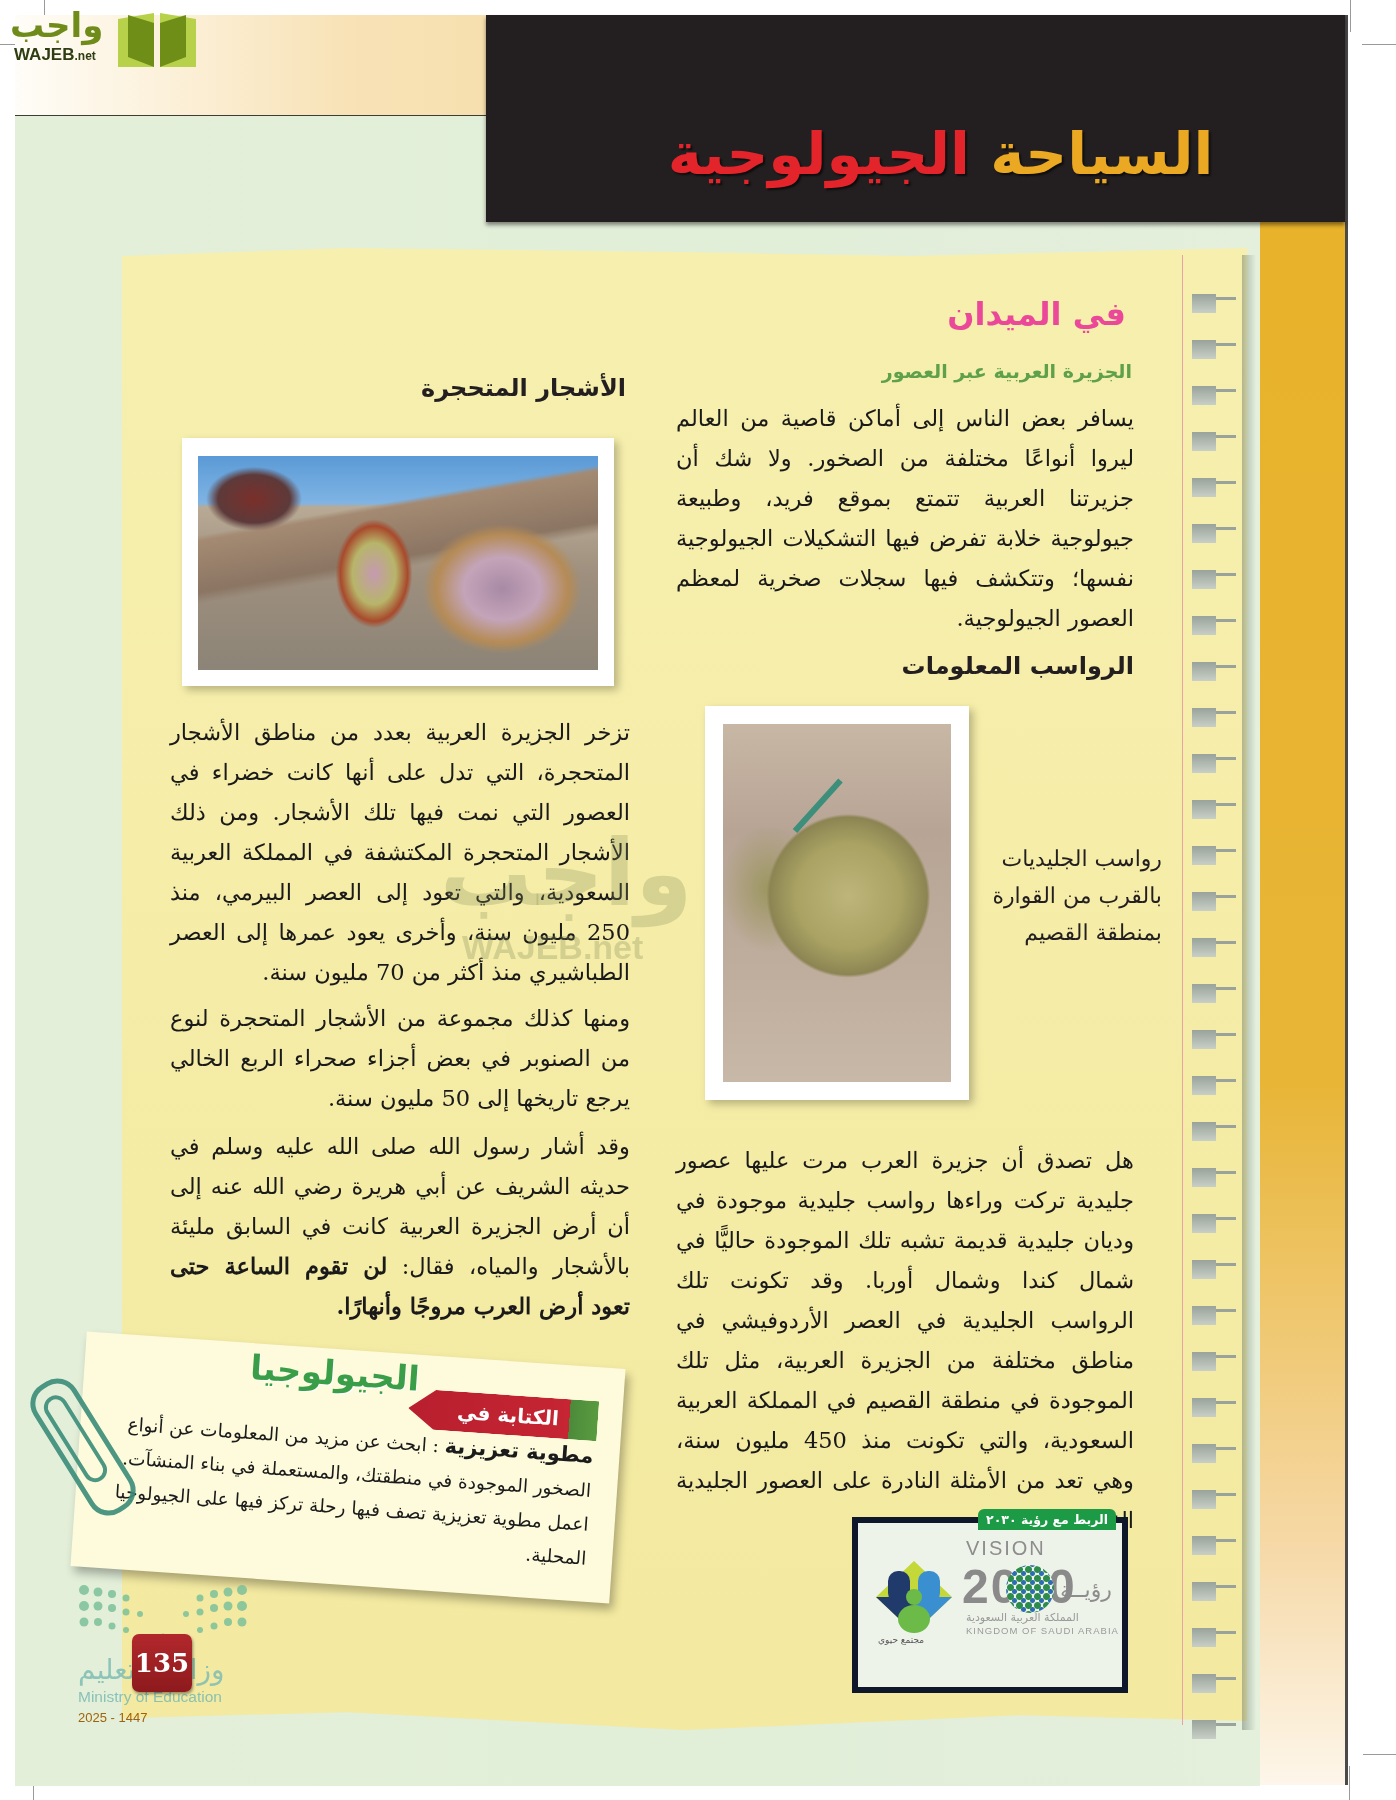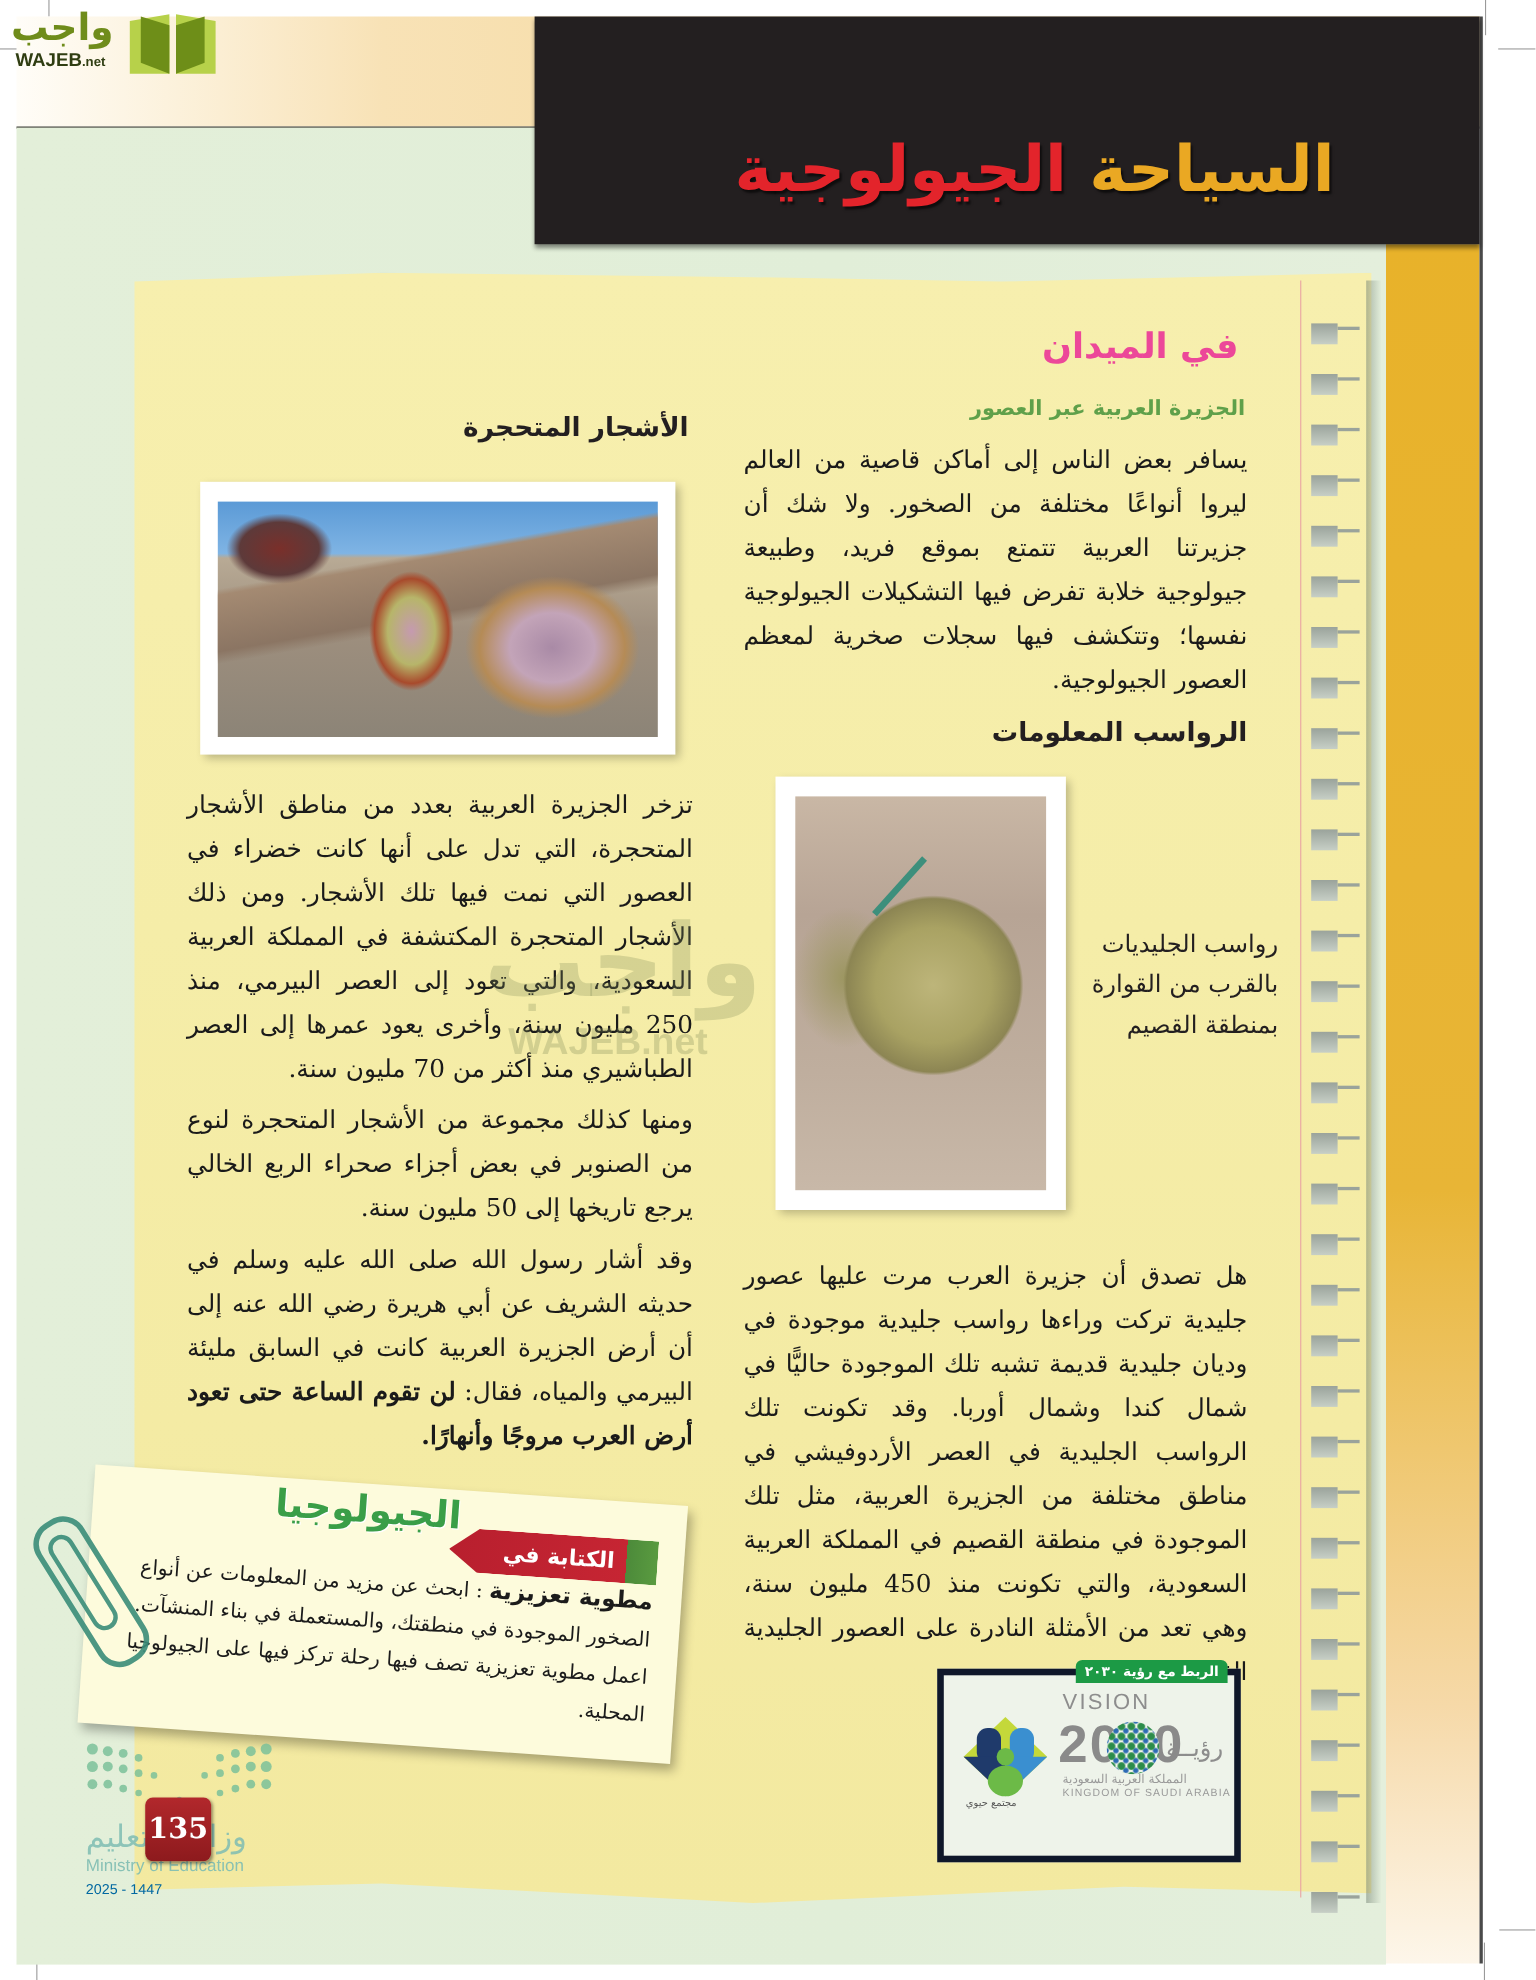--- a/index.html
+++ b/index.html
@@ -128,21 +128,21 @@
   .note-body b { font-family:"DejaVu Sans", sans-serif; font-size:21px; }
   .paperclip {
     position:absolute; left:58px; top:1372px; width:40px; height:140px;
     border:5px solid #3a8d79; border-radius:22px; transform:rotate(-32deg); opacity:.9;
   }
   .paperclip::after { content:""; position:absolute; left:6px; top:10px; width:16px; height:90px; border:4px solid #3a8d79; border-radius:12px; }
 
   .moe-dots { position:absolute; left:78px; top:1584px; width:170px; height:60px; }
   .moe-ar { position:absolute; left:78px; top:1653px; color:#7fbdb3; font-size:28px; opacity:.85; }
   .moe-en { position:absolute; left:78px; top:1688px; color:#7fbdb3; font-size:15.5px; font-family:"Liberation Sans", sans-serif; opacity:.9; }
-  .moe-year { position:absolute; left:78px; top:1710px; color:#0369a1; font-size:13px; font-family:"Liberation Sans", sans-serif; }
+  .moe-year { position:absolute; left:78px; top:1710px; color:#a16207; font-size:13px; font-family:"Liberation Sans", sans-serif; }
   .page-num {
     position:absolute; left:132px; top:1634px; width:60px; height:58px; border-radius:7px;
     background:linear-gradient(180deg,#b2282c,#8d1a1d); color:#fff; font-family:"DejaVu Serif", serif; font-weight:bold;
     font-size:26px; display:flex; align-items:center; justify-content:center; box-shadow:1px 2px 3px rgba(0,0,0,.4);
   }
 
   .wm { position:absolute; left:440px; top:820px; color:rgba(130,140,90,.28); font-weight:bold; font-size:92px; direction:rtl; }
   .wm-en { position:absolute; left:462px; top:928px; color:rgba(130,140,90,.3); font-weight:bold; font-size:34px; font-family:"Liberation Sans", sans-serif; }
 </style>
 </head>
@@ -221,21 +221,21 @@
 <div class="sec-sub-green rtl">الجزيرة العربية عبر العصور</div>
 <p class="intro txt rtl" style="margin:0">يسافر بعض الناس إلى أماكن قاصية من العالم ليروا أنواعًا مختلفة من الصخور. ولا شك أن جزيرتنا العربية تتمتع بموقع فريد، وطبيعة جيولوجية خلابة تفرض فيها التشكيلات الجيولوجية نفسها؛ وتتكشف فيها سجلات صخرية لمعظم العصور الجيولوجية.</p>
 
 <div class="head-dark h-trees rtl">الأشجار المتحجرة</div>
 <div class="photo-frame pf-trees">
   <div class="photo ph-trees" title="صورة جذوع أشجار متحجرة ملونة"></div>
 </div>
 <p class="trees-text txt rtl" style="margin:0">تزخر الجزيرة العربية بعدد من مناطق الأشجار المتحجرة، التي تدل على أنها كانت خضراء في العصور التي نمت فيها تلك الأشجار. ومن ذلك الأشجار المتحجرة المكتشفة في المملكة العربية السعودية، والتي تعود إلى العصر البيرمي، منذ 250 مليون سنة، وأخرى يعود عمرها إلى العصر الطباشيري منذ أكثر من 70 مليون سنة.</p>
 <p class="trees-text2 txt rtl" style="margin:0">ومنها كذلك مجموعة من الأشجار المتحجرة لنوع من الصنوبر في بعض أجزاء صحراء الربع الخالي يرجع تاريخها إلى 50 مليون سنة.</p>
 <p class="hadith txt rtl" style="margin:0">
-  <span>وقد أشار رسول الله صلى الله عليه وسلم في حديثه الشريف عن أبي هريرة رضي الله عنه إلى أن أرض الجزيرة العربية كانت في السابق مليئة البيرمي والمياه، فقال: </span><span class="bold-quote">لن تقوم الساعة حتى تعود أرض العرب مروجًا وأنهارًا.</span>
+  <span>وقد أشار رسول الله صلى الله عليه وسلم في حديثه الشريف عن أبي هريرة رضي الله عنه إلى أن أرض الجزيرة العربية كانت في السابق مليئة بالأشجار والمياه، فقال: </span><span class="bold-quote">لن تقوم الساعة حتى تعود أرض العرب مروجًا وأنهارًا.</span>
 </p>
 
 <div class="head-dark h-glacial rtl">الرواسب المعلومات</div>
 <div class="photo-frame pf-glacial">
   <div class="photo ph-glacial" title="صورة رواسب جليدية">
     <div class="hammer"></div>
   </div>
 </div>
 <div class="glacial-caption rtl">رواسب الجليديات بالقرب من القوارة بمنطقة القصيم</div>
 <p class="glacial-text txt rtl" style="margin:0">هل تصدق أن جزيرة العرب مرت عليها عصور جليدية تركت وراءها رواسب جليدية موجودة في وديان جليدية قديمة تشبه تلك الموجودة حاليًّا في شمال كندا وشمال أوربا. وقد تكونت تلك الرواسب الجليدية في العصر الأردوفيشي في مناطق مختلفة من الجزيرة العربية، مثل تلك الموجودة في منطقة القصيم في المملكة العربية السعودية، والتي تكونت منذ 450 مليون سنة، وهي تعد من الأمثلة النادرة على العصور الجليدية القديمة.</p>

